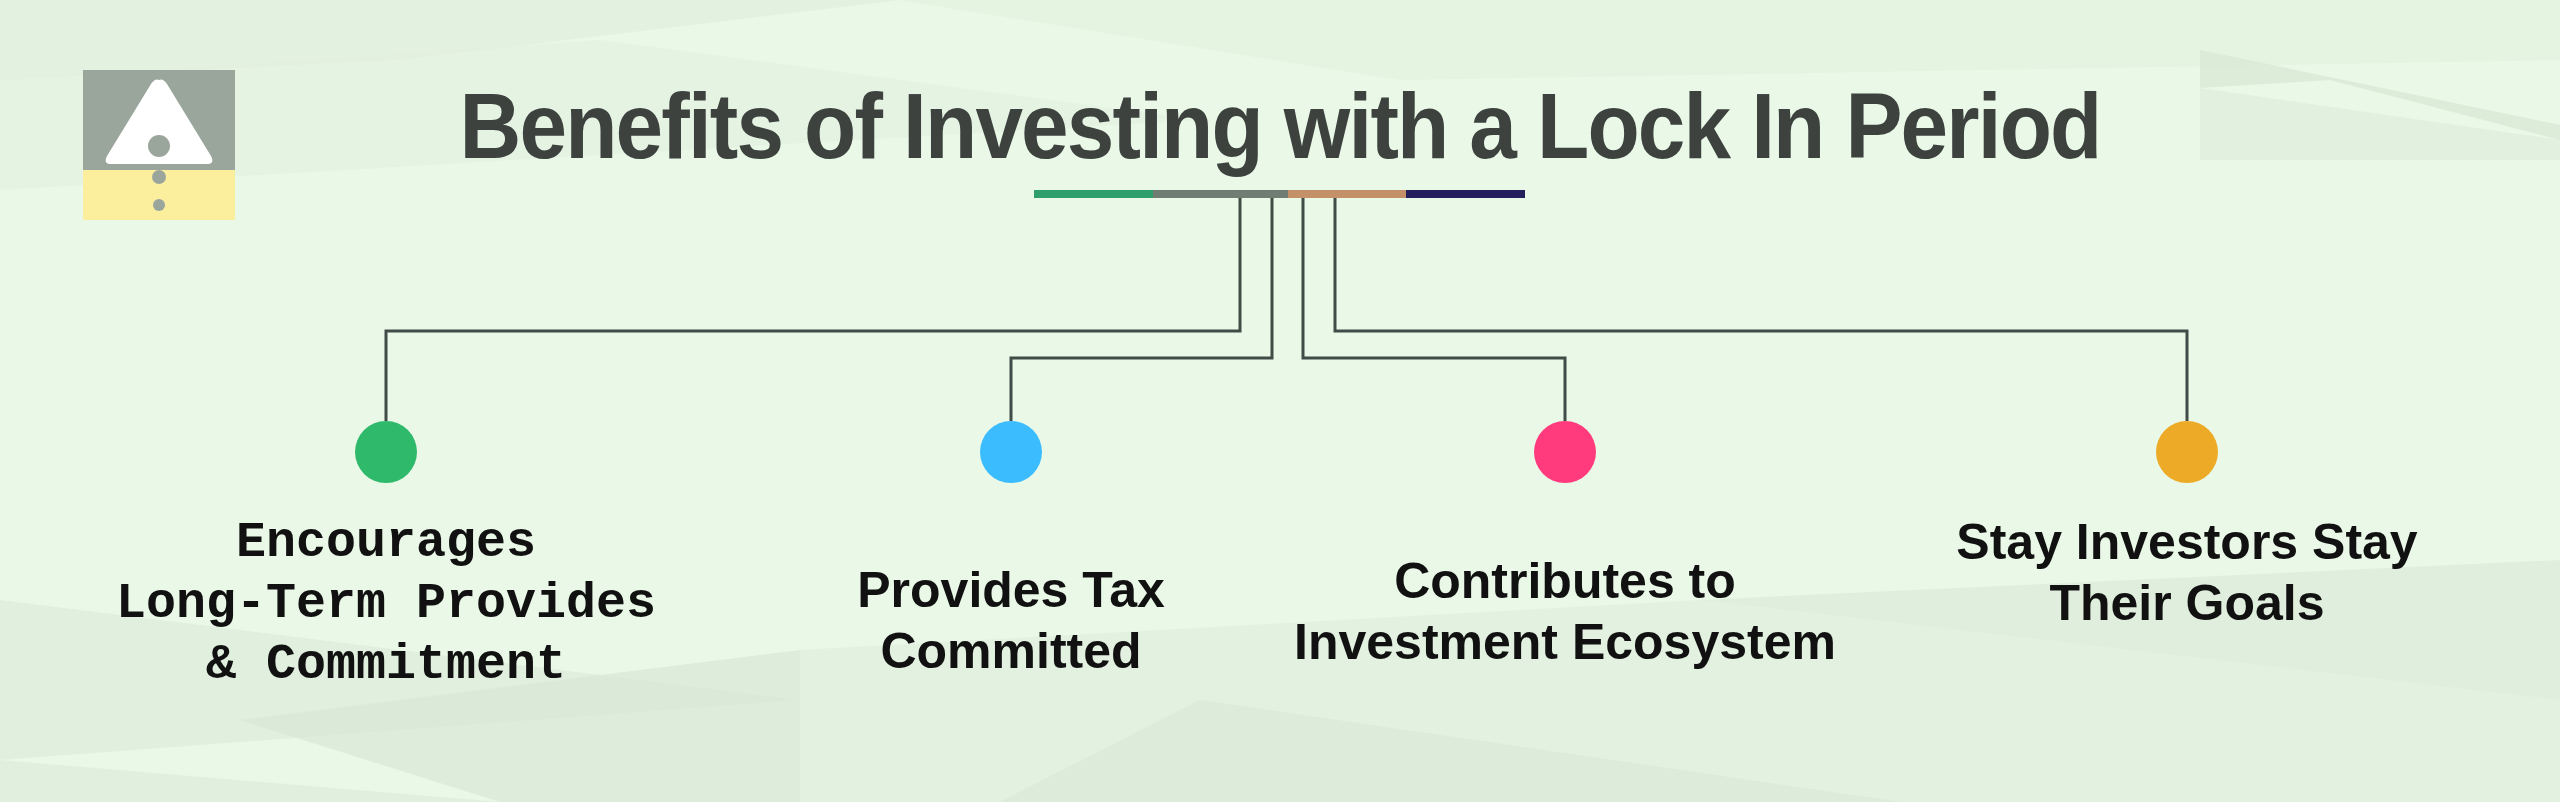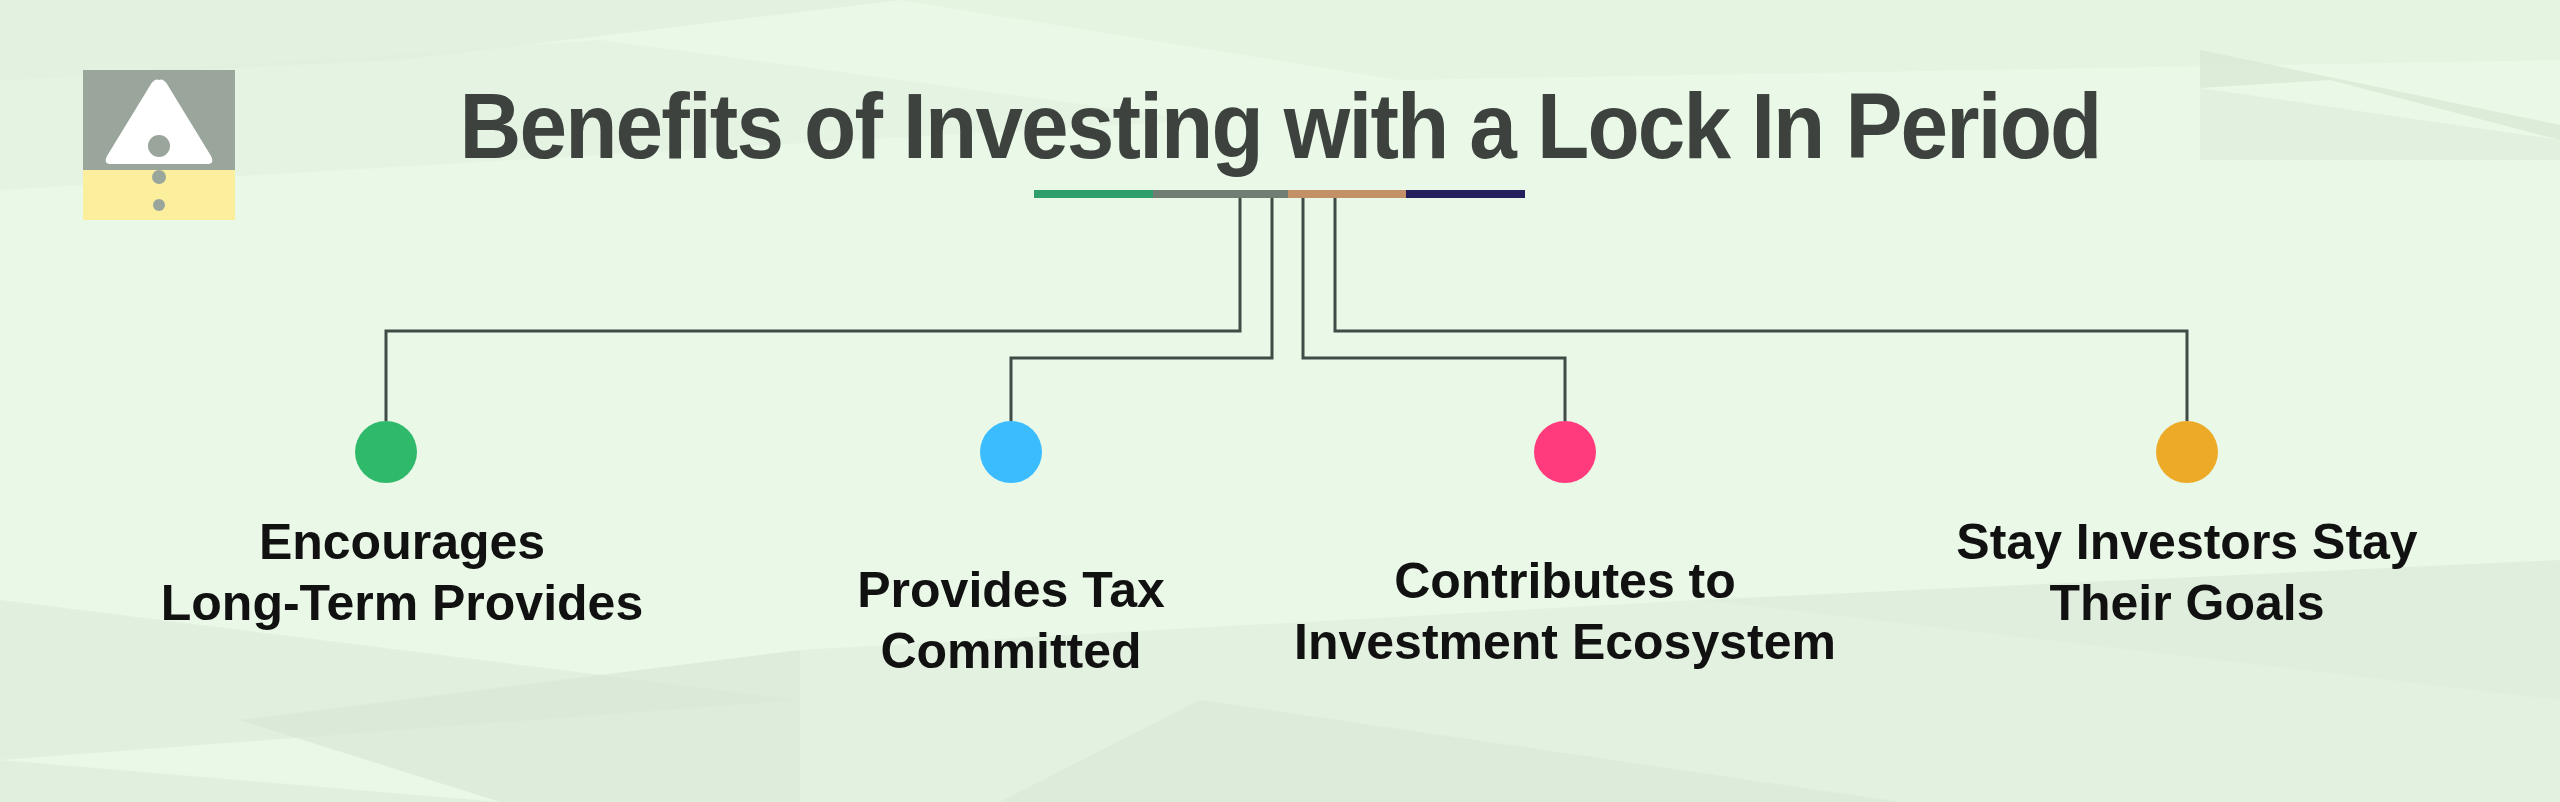--- a/index.html
+++ b/index.html
@@ -76,23 +76,24 @@
     <polyline points="1303,198 1303,358 1565,358 1565,421"></polyline>
     <polyline points="1335,198 1335,331 2187,331 2187,421"></polyline>
   </g>
 </svg>
 
 <div class="node" style="left:355px;top:421px;background:#2fb96b;"></div>
 <div class="node" style="left:980px;top:421px;background:#3bbcff;"></div>
 <div class="node" style="left:1534px;top:421px;background:#ff3b7e;"></div>
 <div class="node" style="left:2156px;top:421px;background:#edaa27;"></div>
 
-<div class="label" style="left:82px;">
+<div class="label" style="left:66px;font-family:Liberation Mono, monospace;">
   <span>Encourages</span>
   <span>Long-Term Provides</span>
+  <span>&amp; Commitment</span>
 </div>
 <div class="label" style="left:691px;margin-top:48px;">
   <span>Provides Tax</span>
   <span>Committed</span>
 </div>
 <div class="label" style="left:1245px;margin-top:39px;">
   <span>Contributes to</span>
   <span>Investment Ecosystem</span>
 </div>
 <div class="label" style="left:1867px;">

